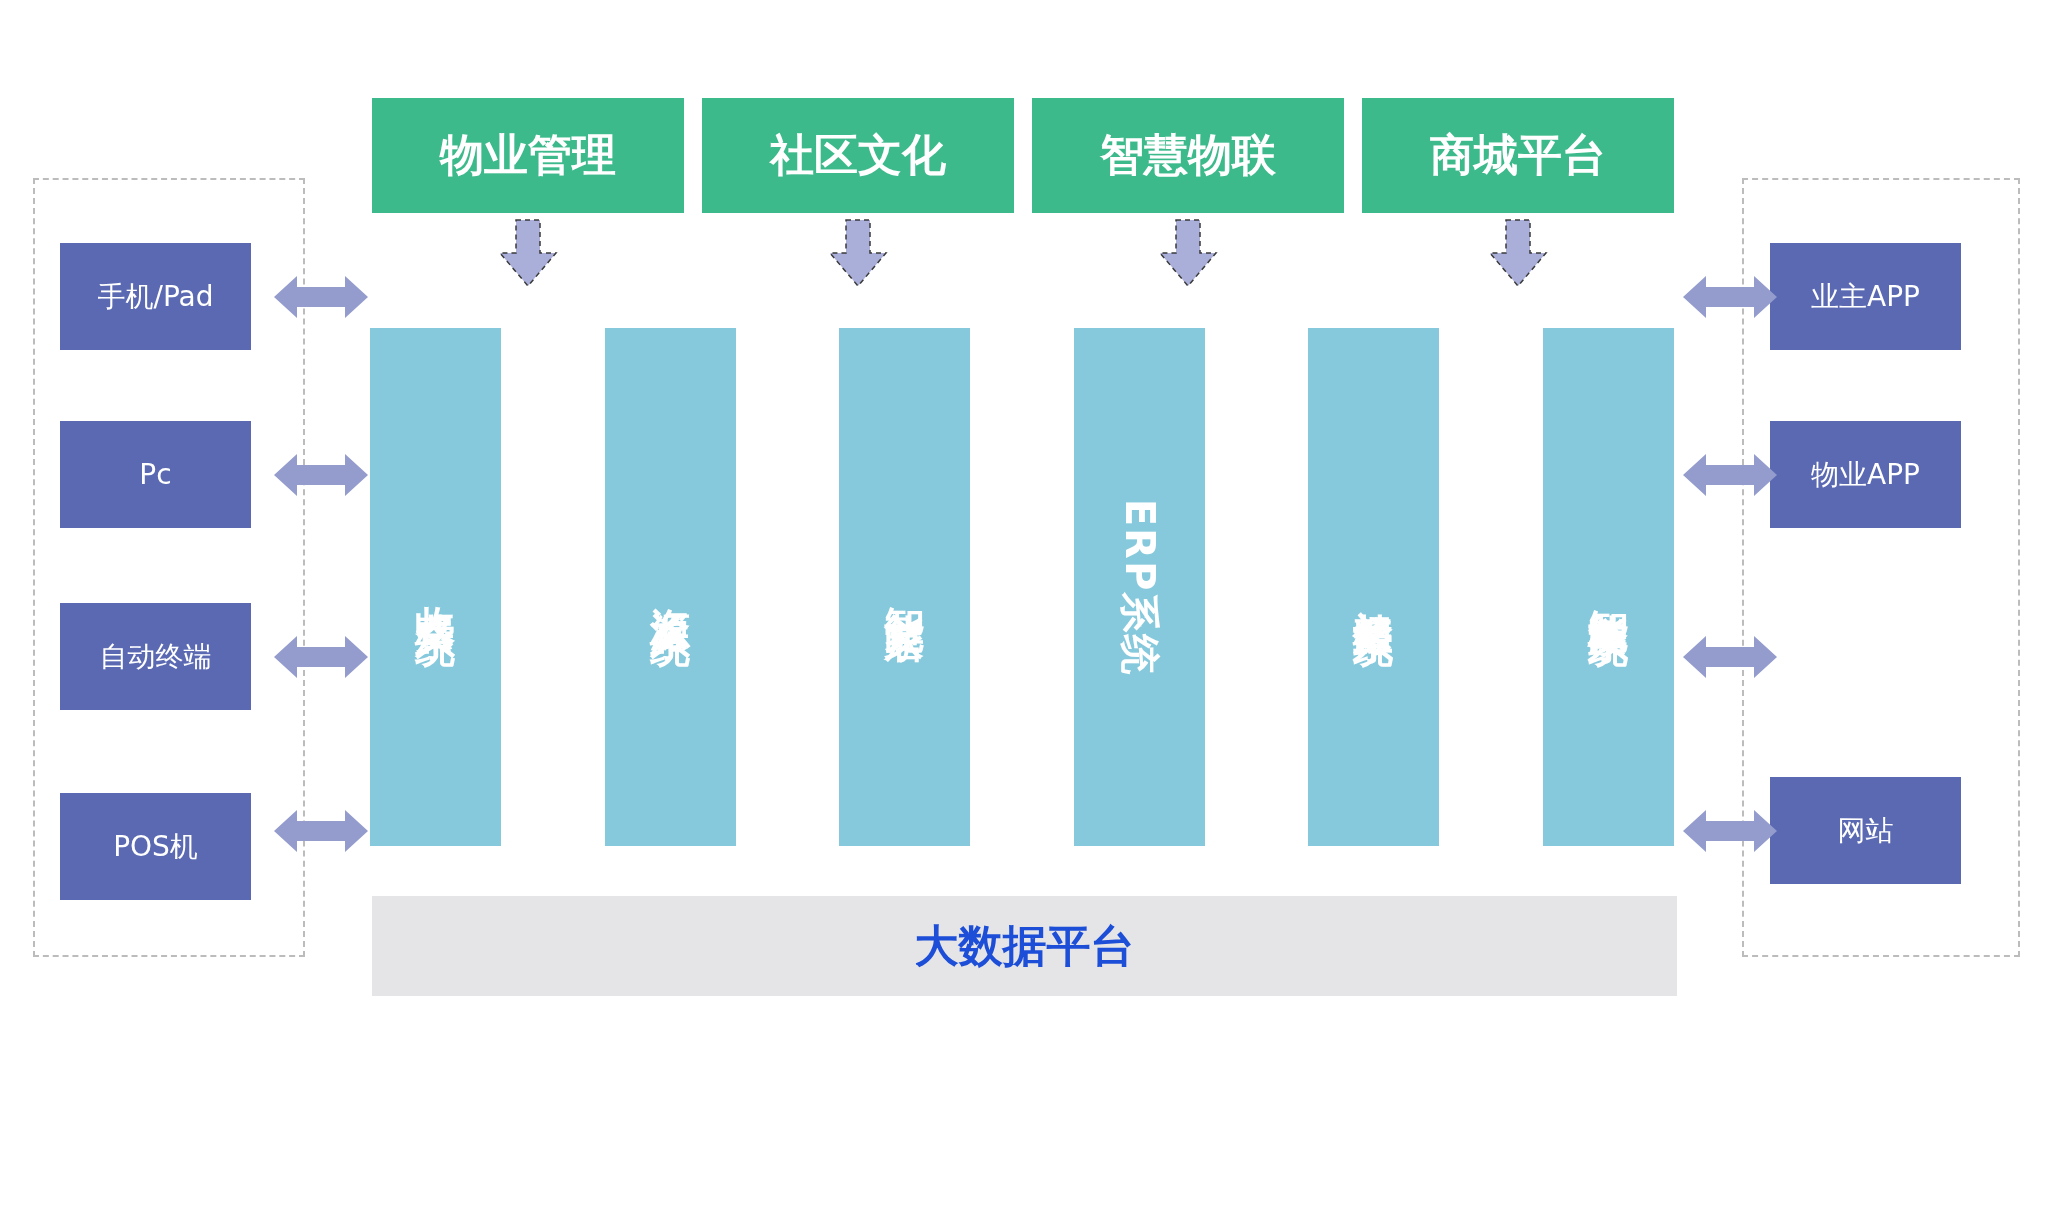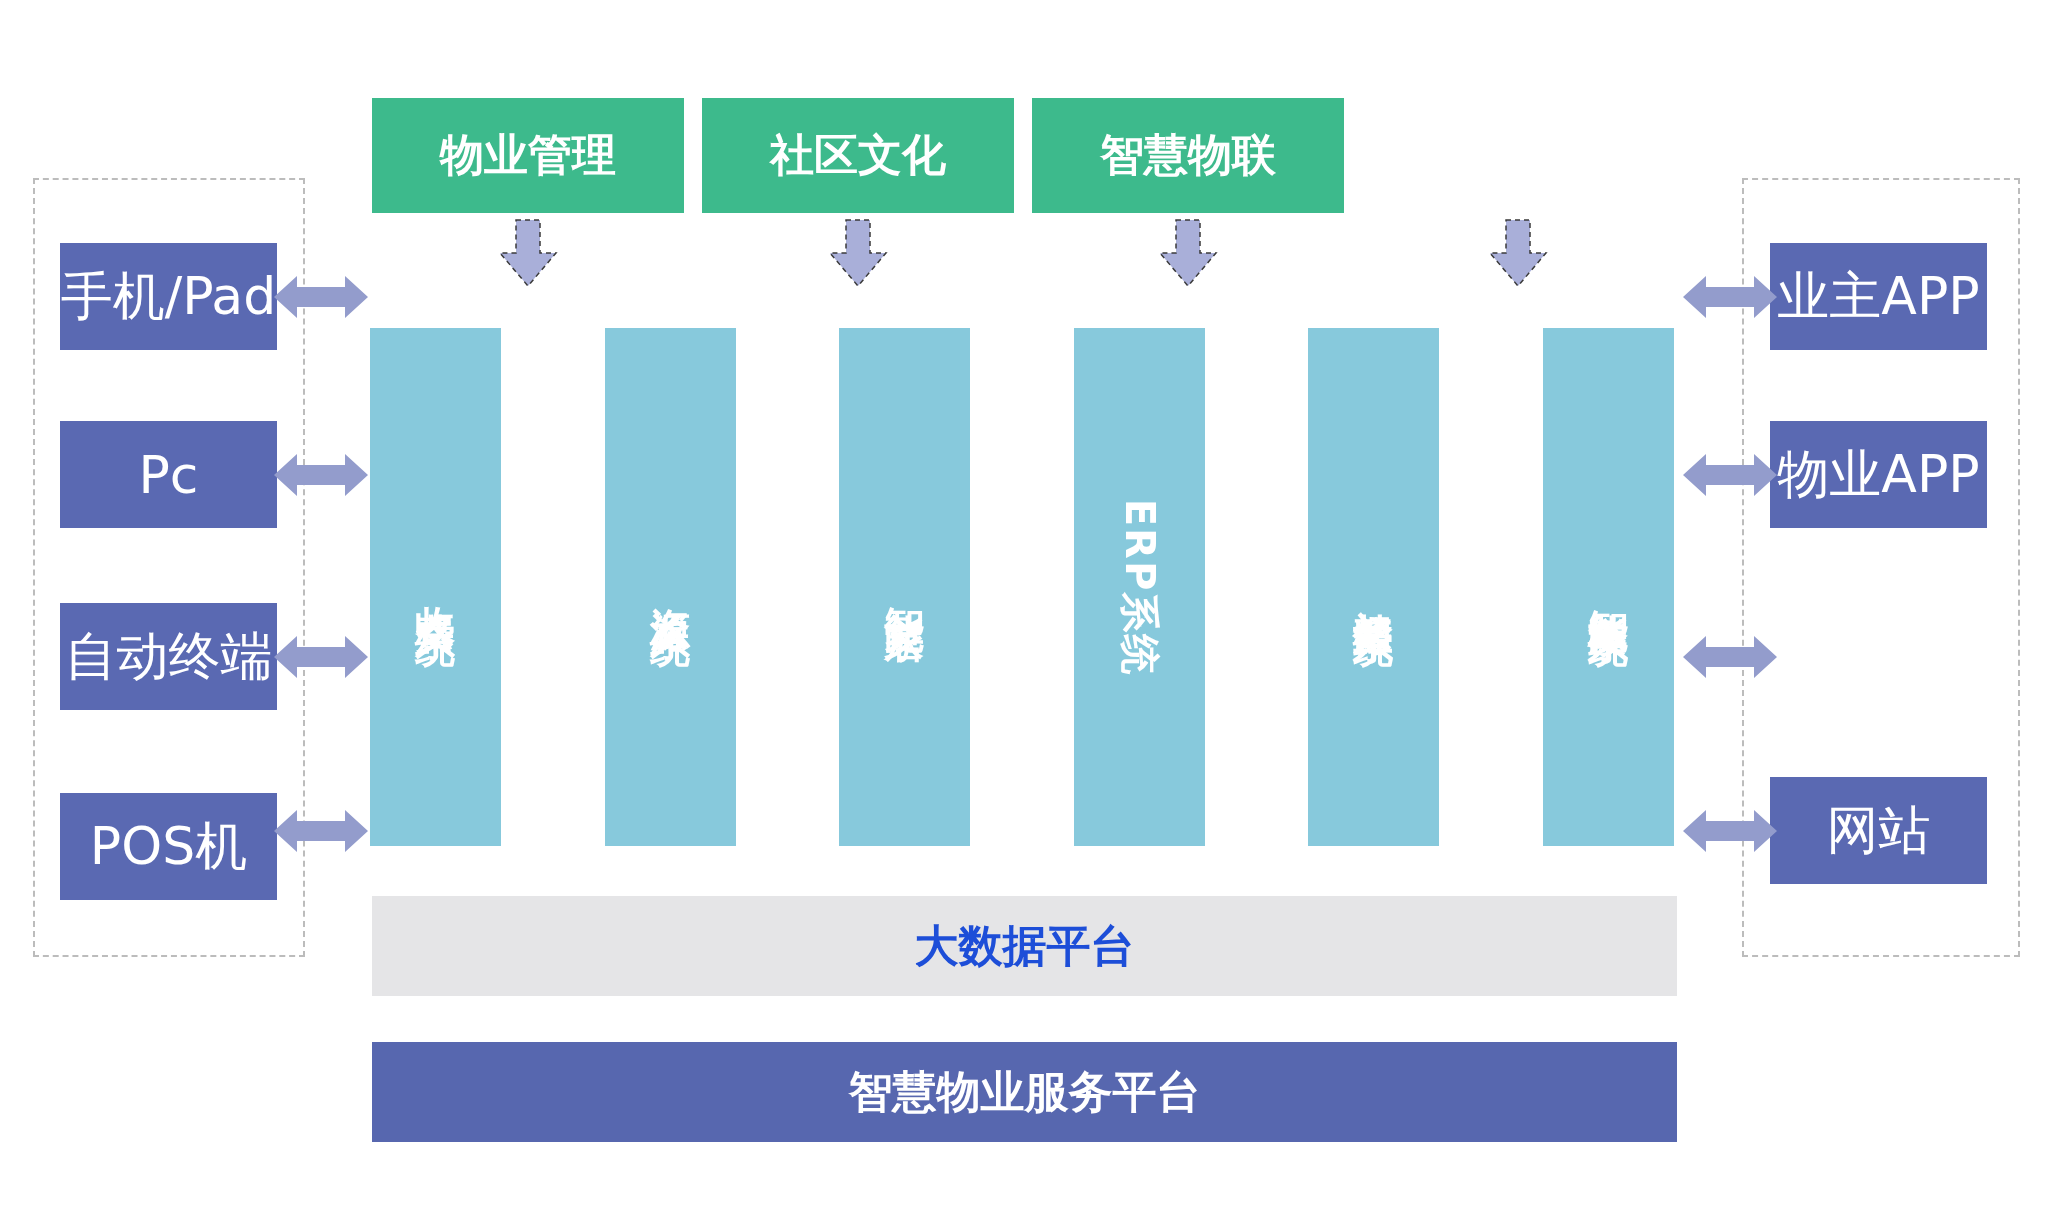--- a/index.html
+++ b/index.html
@@ -18,22 +18,22 @@
 
   .module{position:absolute;top:98px;width:312px;height:115px;background:var(--module-green);
     color:#fff;font-weight:bold;font-size:44px;display:flex;align-items:center;justify-content:center;}
 
   .column{position:absolute;top:328px;width:131px;height:518px;background:var(--system-teal);
     color:#fff;display:flex;align-items:center;justify-content:center;text-align:center;}
   .vtext{writing-mode:vertical-rl;text-orientation:upright;font-size:40px;font-weight:bold;
     letter-spacing:6px;line-height:1;}
   .rtext{transform:rotate(90deg);white-space:nowrap;font-size:40px;font-weight:bold;letter-spacing:2px;}
 
-  .devbox{position:absolute;width:217px;height:107px;background:var(--device-purple);
-    color:#fff;font-size:52px;display:flex;align-items:center;justify-content:center;white-space:nowrap;}
+  .devbox{position:absolute;width:191px;height:107px;background:var(--device-purple);
+    color:#fff;font-size:28px;display:flex;align-items:center;justify-content:center;white-space:nowrap;}
   .devbox.left{left:60px;}
   .devbox.right{left:1770px;}
 
   .dashed-group{position:absolute;border:2px dashed var(--dash-gray);background:transparent;}
   .group-left{left:33px;top:178px;width:268px;height:775px;}
   .group-right{left:1742px;top:178px;width:274px;height:775px;}
 
   .bar{position:absolute;left:372px;width:1305px;height:100px;display:flex;align-items:center;
     justify-content:center;font-weight:bold;font-size:44px;}
   .bar-gray{top:896px;background:var(--big-data-gray);color:#1d4ed8;}
@@ -45,20 +45,21 @@
   .h-fill{fill:var(--arrow-purple);stroke:none;}
 </style>
 </head>
 <body>
 
 <div class="canvas">
 
   <div class="module" style="left:372px;">物业管理</div>
   <div class="module" style="left:702px;">社区文化</div>
   <div class="module" style="left:1032px;">智慧物联</div>
+  <div class="module" style="left:1362px;">商城平台</div>
 
   <svg class="down-arrow" style="left:499px;" viewBox="0 0 58 68">
       <polygon class="down-fill" points="17,1 41,1 41,34 57,34 29,67 1,34 17,34"></polygon>
     </svg>
   <svg class="down-arrow" style="left:829px;" viewBox="0 0 58 68">
       <polygon class="down-fill" points="17,1 41,1 41,34 57,34 29,67 1,34 17,34"></polygon>
     </svg>
   <svg class="down-arrow" style="left:1159px;" viewBox="0 0 58 68">
       <polygon class="down-fill" points="17,1 41,1 41,34 57,34 29,67 1,34 17,34"></polygon>
     </svg>
@@ -116,15 +117,14 @@
       <polygon class="h-fill" points="1,24 24,3 24,14 72,14 72,3 95,24 72,45 72,34 24,34 24,45"></polygon>
     </svg>
   <svg class="h-arrow" style="left:1682px;top:633px;" viewBox="0 0 96 48">
       <polygon class="h-fill" points="1,24 24,3 24,14 72,14 72,3 95,24 72,45 72,34 24,34 24,45"></polygon>
     </svg>
   <svg class="h-arrow" style="left:1682px;top:807px;" viewBox="0 0 96 48">
       <polygon class="h-fill" points="1,24 24,3 24,14 72,14 72,3 95,24 72,45 72,34 24,34 24,45"></polygon>
     </svg>
 
   <div class="bar bar-gray">大数据平台</div>
-  <div class="bar bar-purple">智慧物业服务平台</div>
 
 </div>
 
 </body></html>

